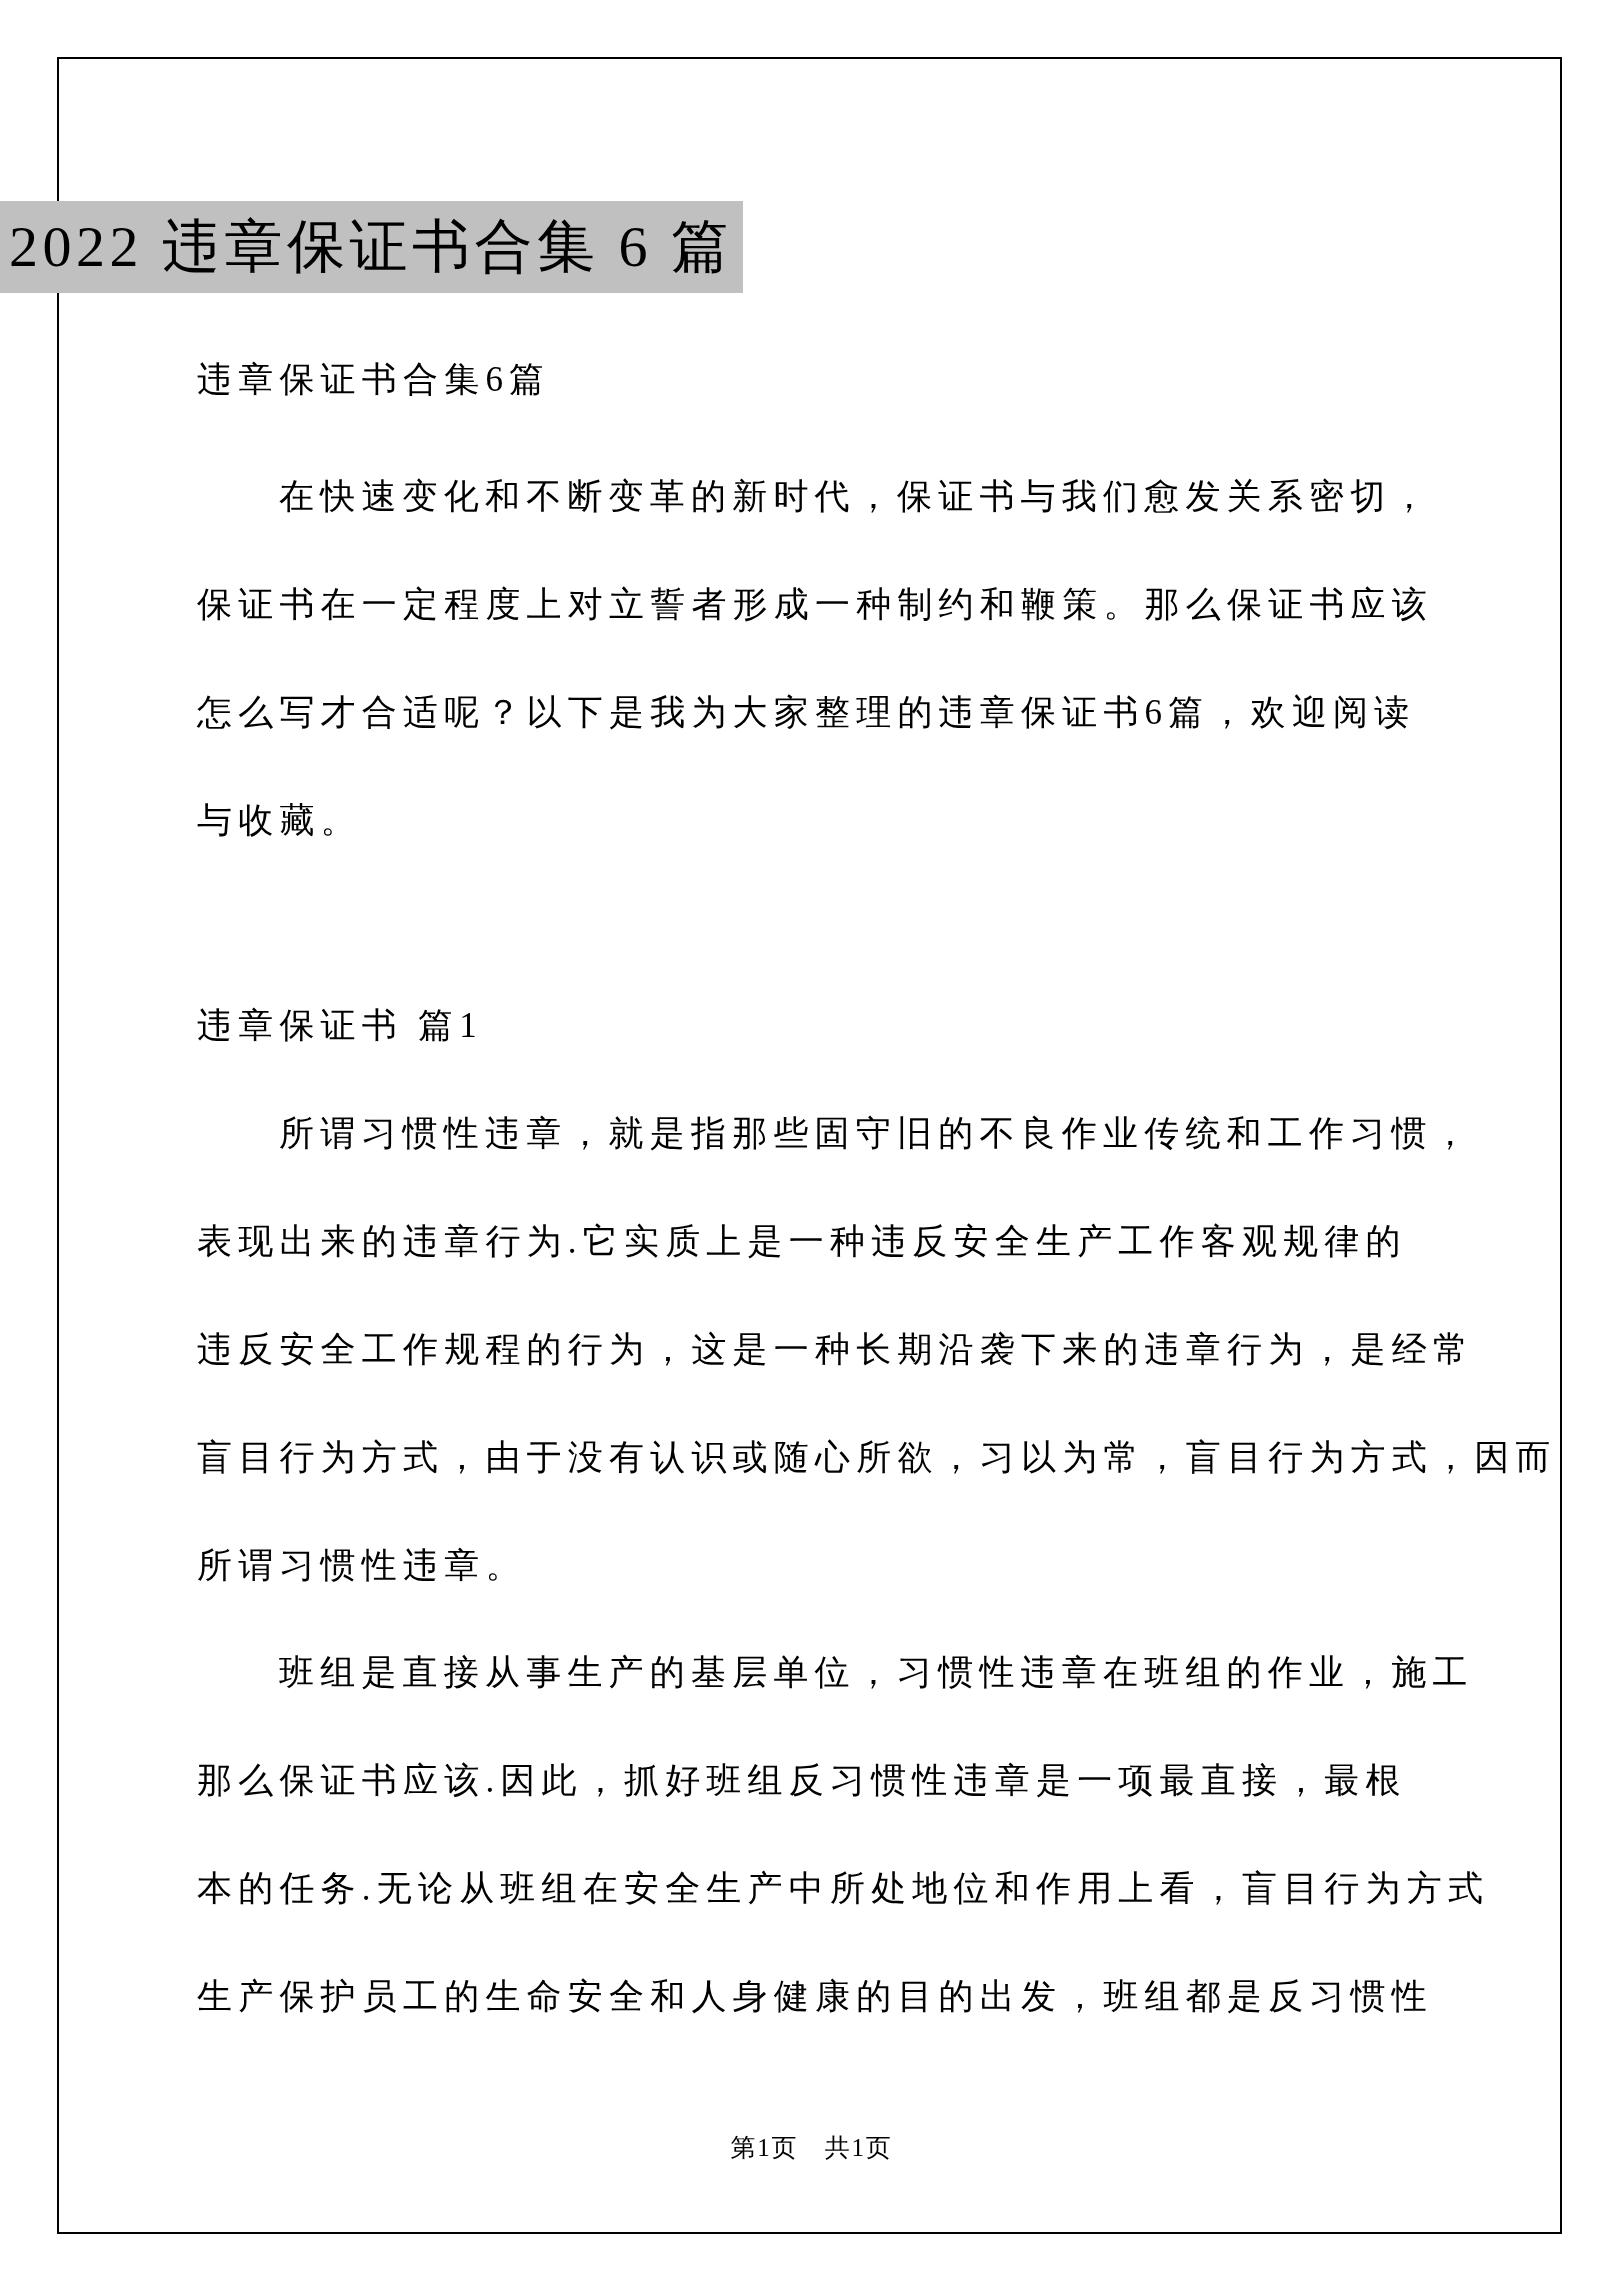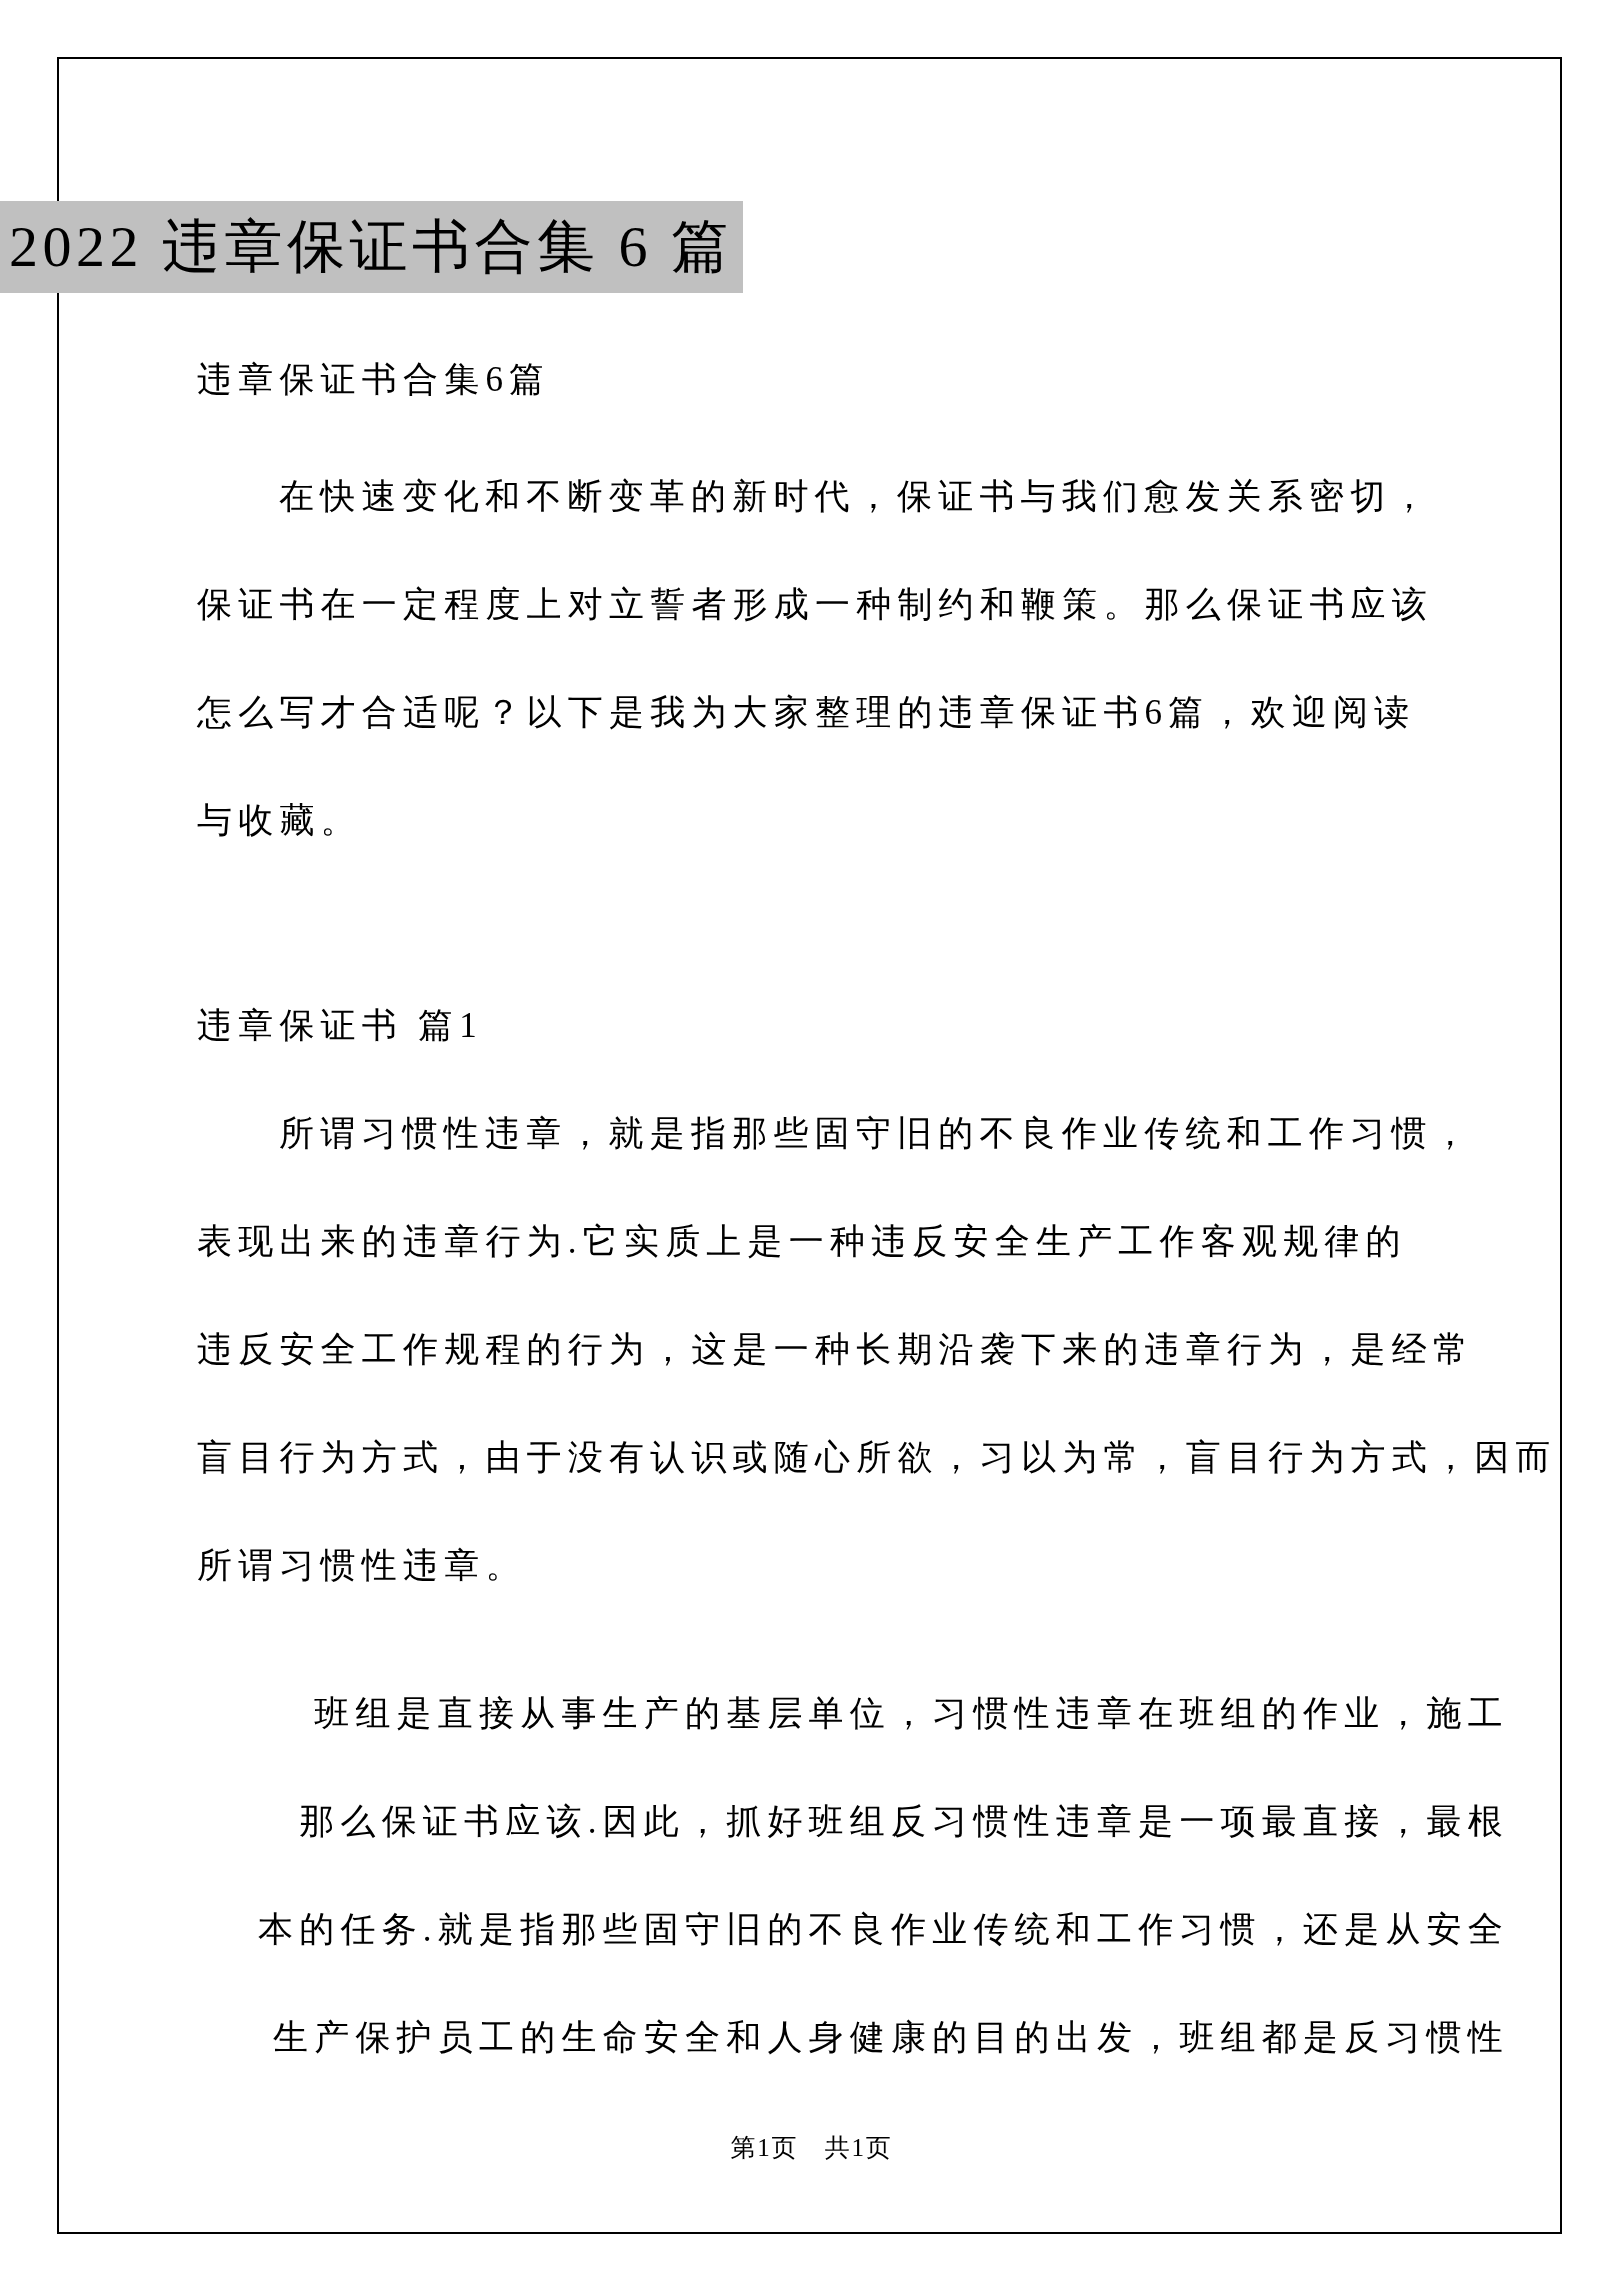--- a/index.html
+++ b/index.html
@@ -43,21 +43,21 @@
     font-size: 35px;
     line-height: 108px;
     letter-spacing: 6.2px;
   }
   .textblock .line { white-space: nowrap; }
   .indent-first .line:first-child { text-indent: 82px; }
   .subtitle { top: 326px; }
   .intro    { top: 443px; }
   .heading  { top: 972px; }
   .para-1   { top: 1080px; }
-  .para-2   { top: 1660px; text-align: right; }
+  .para-2   { top: 1619px; }
   .page-footer {
     position: absolute;
     left: 0; top: 2131px; width: 100%;
     text-align: center;
     font-size: 25px;
     line-height: 34px;
     letter-spacing: 1.7px;
   }
 </style>
 </head>
@@ -86,20 +86,20 @@
       <div class="line">所谓习惯性违章，就是指那些固守旧的不良作业传统和工作习惯，</div>
       <div class="line">表现出来的违章行为.它实质上是一种违反安全生产工作客观规律的</div>
       <div class="line">违反安全工作规程的行为，这是一种长期沿袭下来的违章行为，是经常</div>
       <div class="line">盲目行为方式，由于没有认识或随心所欲，习以为常，盲目行为方式，因而</div>
       <div class="line">所谓习惯性违章。</div>
     </div>
 
   <div class="textblock para-2 indent-first">
       <div class="line">班组是直接从事生产的基层单位，习惯性违章在班组的作业，施工</div>
       <div class="line">那么保证书应该.因此，抓好班组反习惯性违章是一项最直接，最根</div>
-      <div class="line">本的任务.就是指那些固守旧的不良作业传统和工作习惯，还是从安全</div>
+      <div class="line">本的任务.无论从班组在安全生产中所处地位和作用上看，盲目行为方式</div>
       <div class="line">生产保护员工的生命安全和人身健康的目的出发，班组都是反习惯性</div>
     </div>
 
   <div class="page-footer">第1页　共1页</div>
 
 </div>
 
 
 </body></html>

